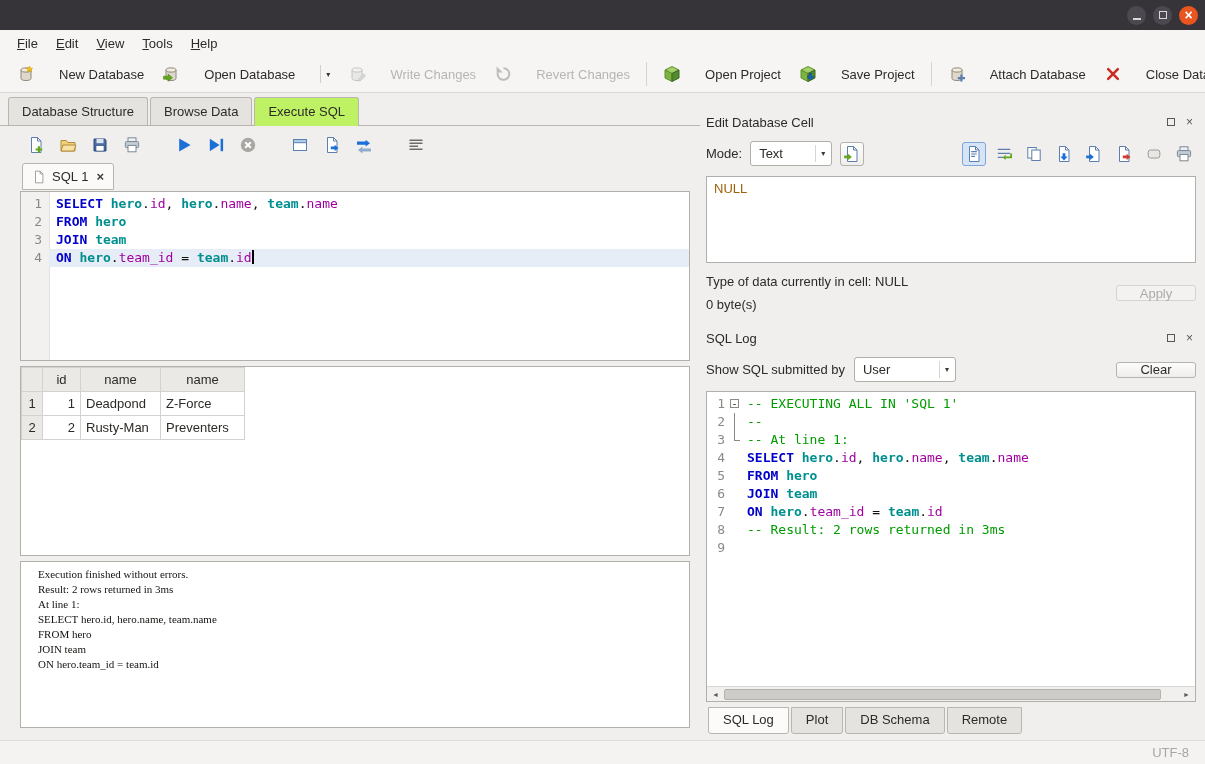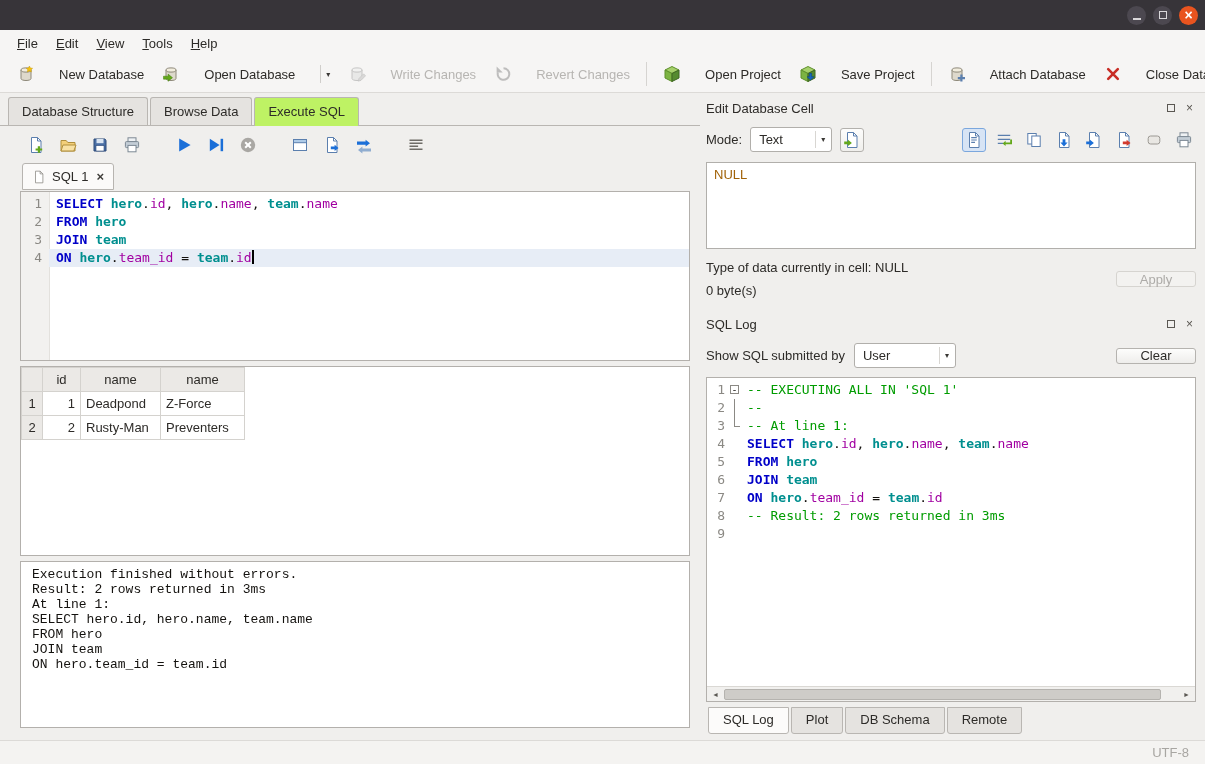--- a/index.html
+++ b/index.html
@@ -72,24 +72,24 @@
 
 .results{height:190px;background:#fff;border:1px solid #b3b0ac;overflow:hidden;flex:none;margin-bottom:5px}
 .results table{border-collapse:collapse;font-size:13px}
 .results th,.results td{border:1px solid #d4d2ce;padding:0 5px;height:24px;font-weight:normal;white-space:nowrap}
 .rg-corner{width:21px;background:#ebe9e6}
 .rg-h{background:#ebe9e6;text-align:center}
 .rg-n{background:#ebe9e6;text-align:center;width:21px}
 .rg-c.num{text-align:right}
 
 
-.messages{flex:1;background:#fff;border:1px solid #b3b0ac;font-family:Liberation Mono, monospace;font-size:13px;line-height:15px;padding:5px 11px;white-space:pre;overflow:hidden;color:#14120f}
-
-
-.dock-header{display:flex;align-items:center;justify-content:space-between;height:20px;flex:none;margin-top:2px}
+.messages{flex:1;background:#fff;border:1px solid #b3b0ac;font-family:Liberation Serif, serif;font-size:11px;line-height:15px;padding:5px 17px;white-space:pre;overflow:hidden;color:#14120f}
+
+
+.dock-header{display:flex;align-items:center;justify-content:space-between;height:20px;flex:none;margin-top:16px}
 .dock-header.log-header{margin-top:16px}
 .dock-btns{display:flex;gap:6px;align-items:center}
 .dock-btn{width:13px;height:13px;display:flex;align-items:center;justify-content:center;color:#5a5752;font-size:12px;line-height:1}
 .g-float{width:8px;height:8px;border:1px solid #5a5752}
 .mode-row{display:flex;align-items:center;gap:8px;margin:9px 0 10px;flex:none}
 .lbl{white-space:nowrap}
 .combo{display:flex;align-items:center;justify-content:space-between;background:#fff;border:1px solid #b1afab;border-radius:3px;height:25px;padding:0 6px 0 8px;gap:8px}
 .combo .chev{font-size:8px;color:#3a3835;border-left:1px solid #d8d6d2;padding-left:5px;height:70%;display:flex;align-items:center}
 .combo.mode{width:82px}
 .combo.user{width:102px}

